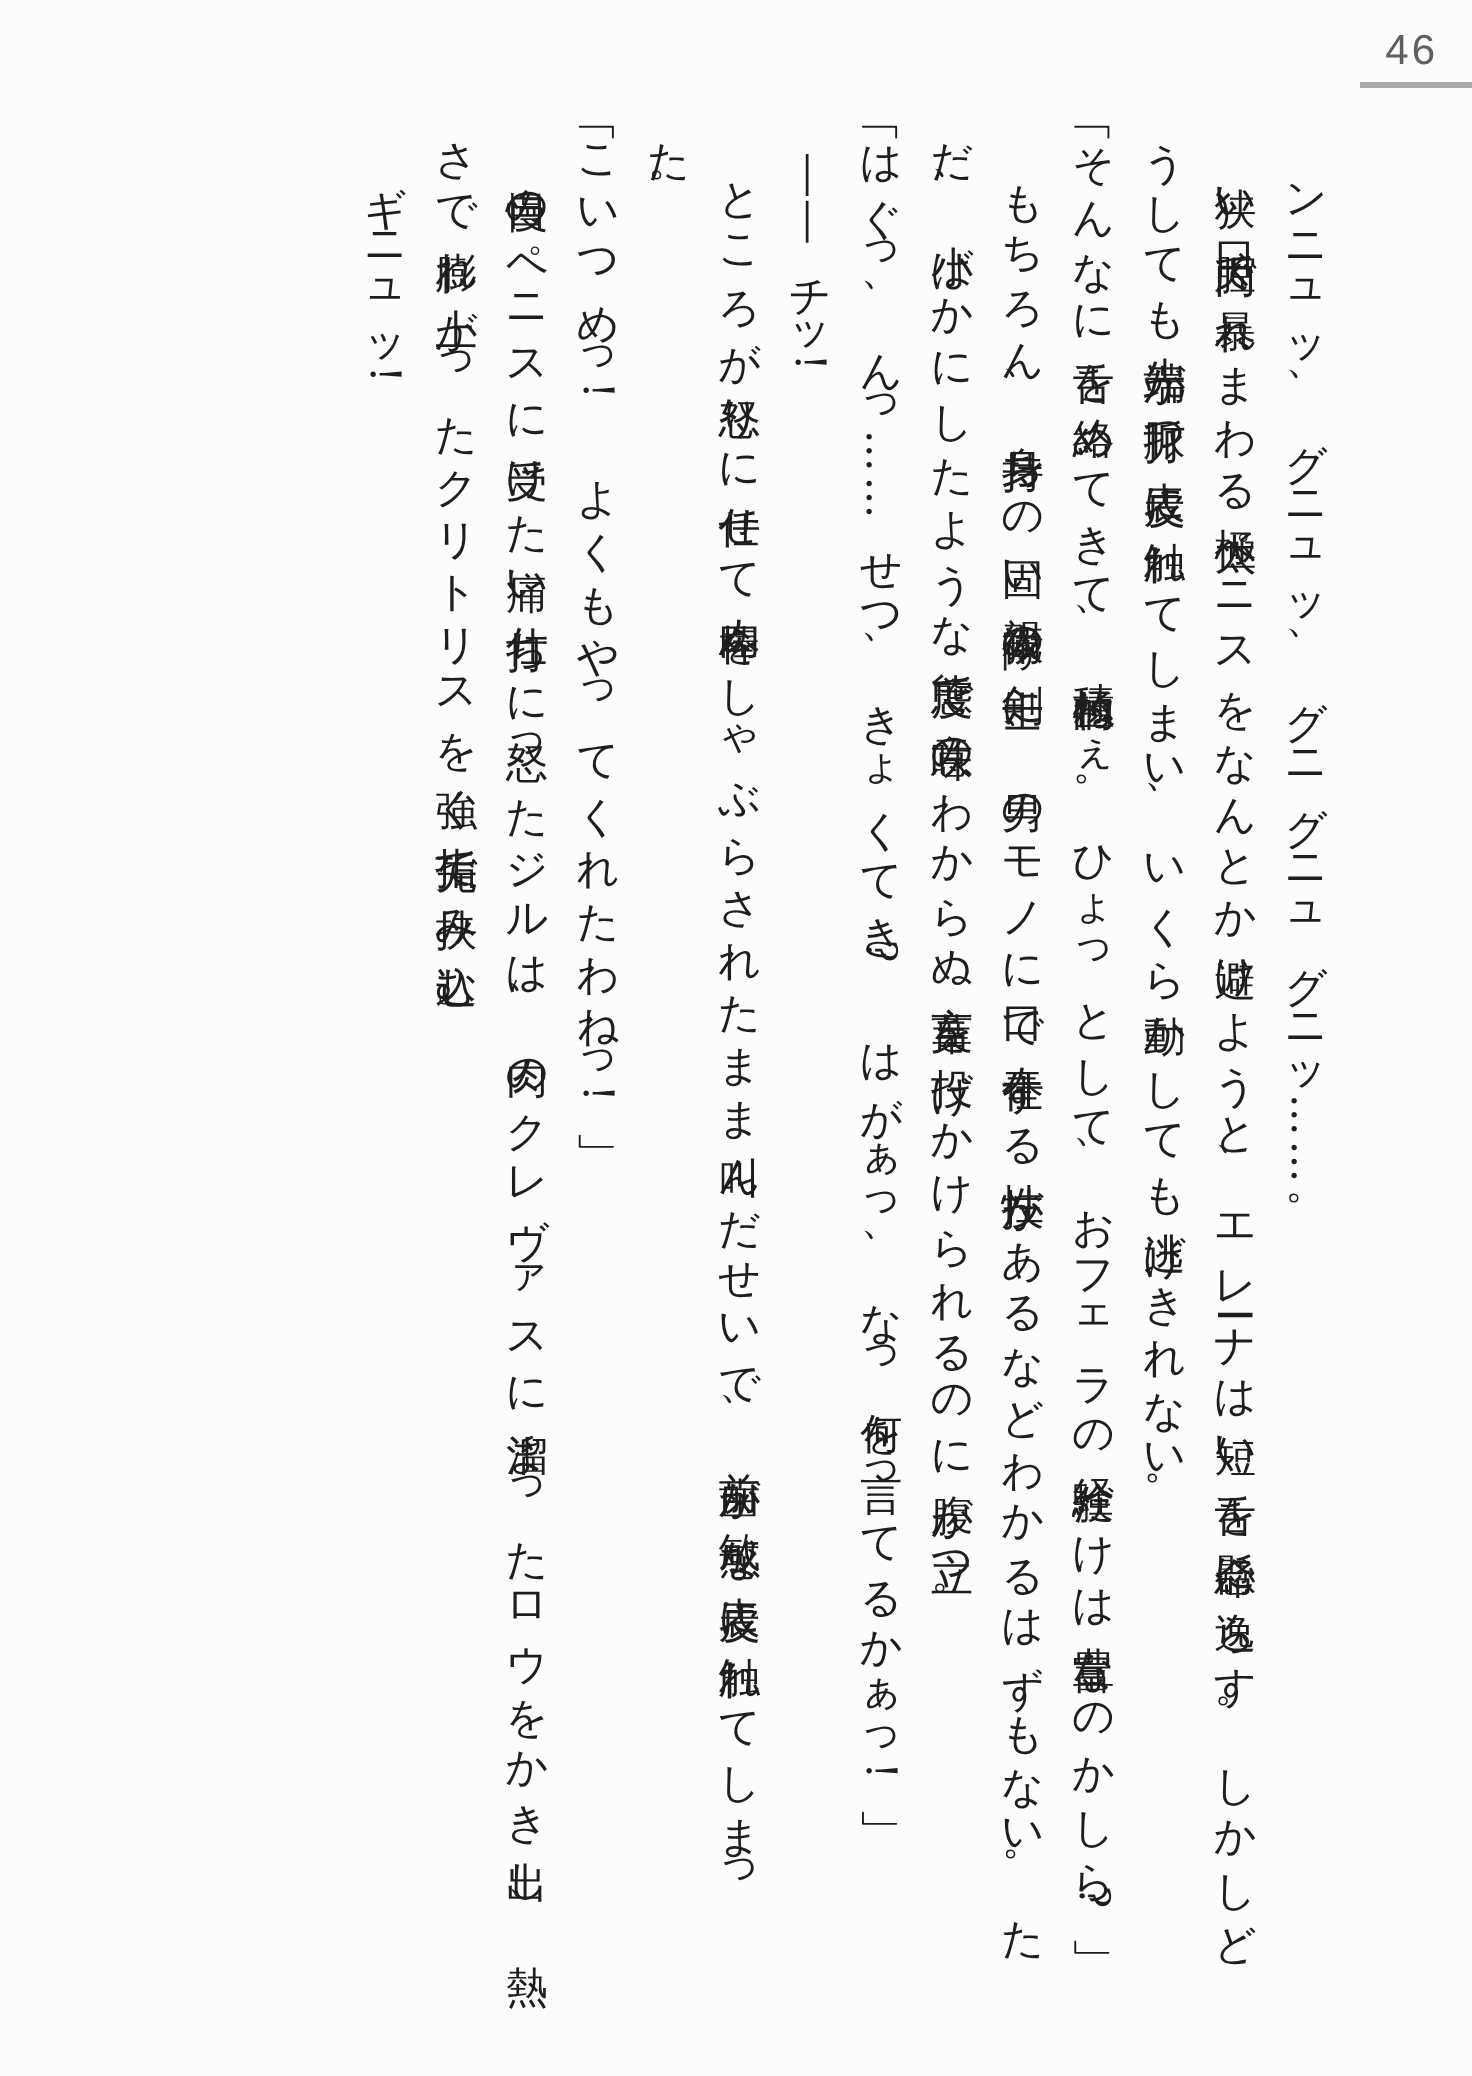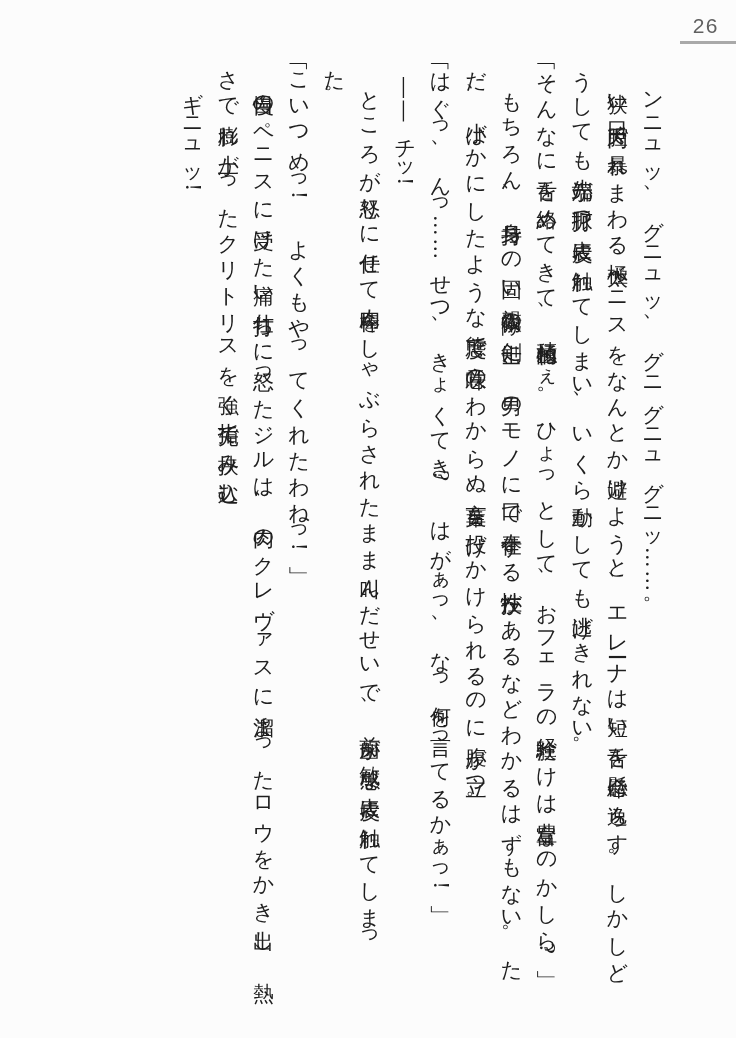--- a/index.html
+++ b/index.html
@@ -50,21 +50,21 @@
     margin: 0;
     padding: 0;
   }
   .text-block p.indent {
     text-indent: 1em;
   }
 </style>
 </head>
 <body>
 
-<div class="folio">26</div>
+<div class="folio">46</div>
 <div class="folio-rule"></div>
 
 <div class="text-block">
   <p class="indent">ンニュッ、グニュッ、グニグニュグニッ……。</p>
   <p class="indent">狭い口腔内で暴れまわる極太ペニスをなんとか避けようと、エレーナは短い舌を懸命に逸らす。しかしどうしても先端が脈打つ表皮に触れてしまい、いくら動かしても逃げきれない。</p>
   <p>「そんなに舌を絡めてきて、積極的ねぇ。ひょっとして、おフェラの経験だけは豊富なのかしら?」</p>
   <p class="indent">もちろん、身持ちの固い親衛隊の剣士に、男のモノに口で奉仕する性技があるなどわかるはずもない。ただ、小ばかにしたような態度で意味のわからぬ言葉を投げかけられるのに腹が立つ。</p>
   <p>「はぐっ、んっ……せつ、きょくてき?　はがぁっ、なっ何を言ってるかぁっ!」</p>
   <p class="indent">――チッ!</p>
   <p class="indent">ところが怒りに任せて肉棒をしゃぶらされたまま叫んだせいで、前歯が敏感な表皮に触れてしまった。</p>

